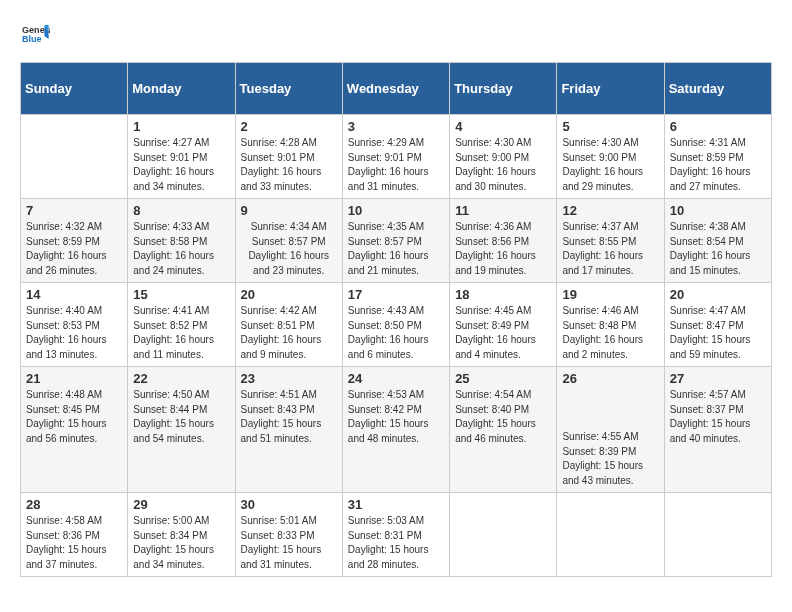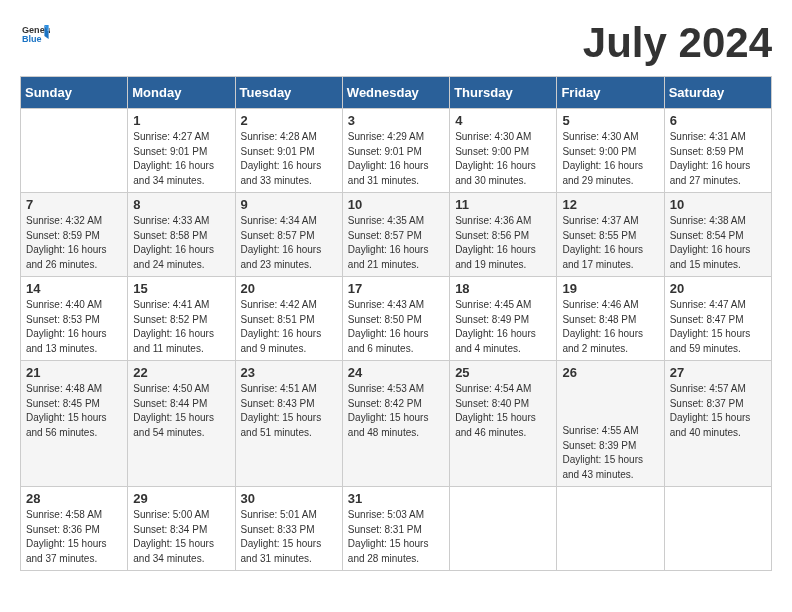--- a/index.html
+++ b/index.html
@@ -39,21 +39,21 @@
       color: #333;
     }
     table {
       width: 100%;
       border-collapse: collapse;
     }
     th {
       background-color: #2a6099;
       color: #fff;
       font-size: 13px;
-      padding: 8px 4px;
+      padding: 18px 4px;
       text-align: left;
       border: 1px solid #ccc;
     }
     td {
       border: 1px solid #ccc;
       vertical-align: top;
       padding: 4px 5px;
       font-size: 10.5px;
       color: #333;
       width: calc(100% / 7);
@@ -85,21 +85,20 @@
     <div>
       <svg class="logo-icon" viewBox="0 0 40 30" xmlns="http://www.w3.org/2000/svg">
         <text x="0" y="14" font-size="13" font-weight="bold" fill="#333" font-family="Arial">General</text>
         <text x="0" y="27" font-size="13" font-weight="bold" fill="#1a73c4" font-family="Arial">Blue</text>
         <polygon points="32,2 38,12 38,22 32,18 32,2" fill="#1a73c4"></polygon>
         <polygon points="32,2 38,2 38,12" fill="#2a8de0"></polygon>
       </svg>
     </div>
   </div>
   <div class="title-area">
-    <div class="month-title">July 2024</div>
   </div>
 </div>
 
 <table>
   <thead>
     <tr id="header-row">
         <th>Sunday</th>
         <th>Monday</th>
         <th>Tuesday</th>
         <th>Wednesday</th>
@@ -156,21 +155,21 @@
 Daylight: 16 hours and 26 minutes.</div>
         </td>
         <td>
           <span class="day-number">8</span>
           <div class="day-info" style="white-space: pre-line;">Sunrise: 4:33 AM
 Sunset: 8:58 PM
 Daylight: 16 hours and 24 minutes.</div>
         </td>
         <td>
           <span class="day-number">9</span>
-          <div class="day-info" style="white-space: pre-line;">Sunrise: 4:34 AM
+          <div class="day-info" style="white-space: pre-line; text-align: center;">Sunrise: 4:34 AM
 Sunset: 8:57 PM
 Daylight: 16 hours and 23 minutes.</div>
         </td>
         <td>
           <span class="day-number">10</span>
           <div class="day-info" style="white-space: pre-line;">Sunrise: 4:35 AM
 Sunset: 8:57 PM
 Daylight: 16 hours and 21 minutes.</div>
         </td>
         <td>

